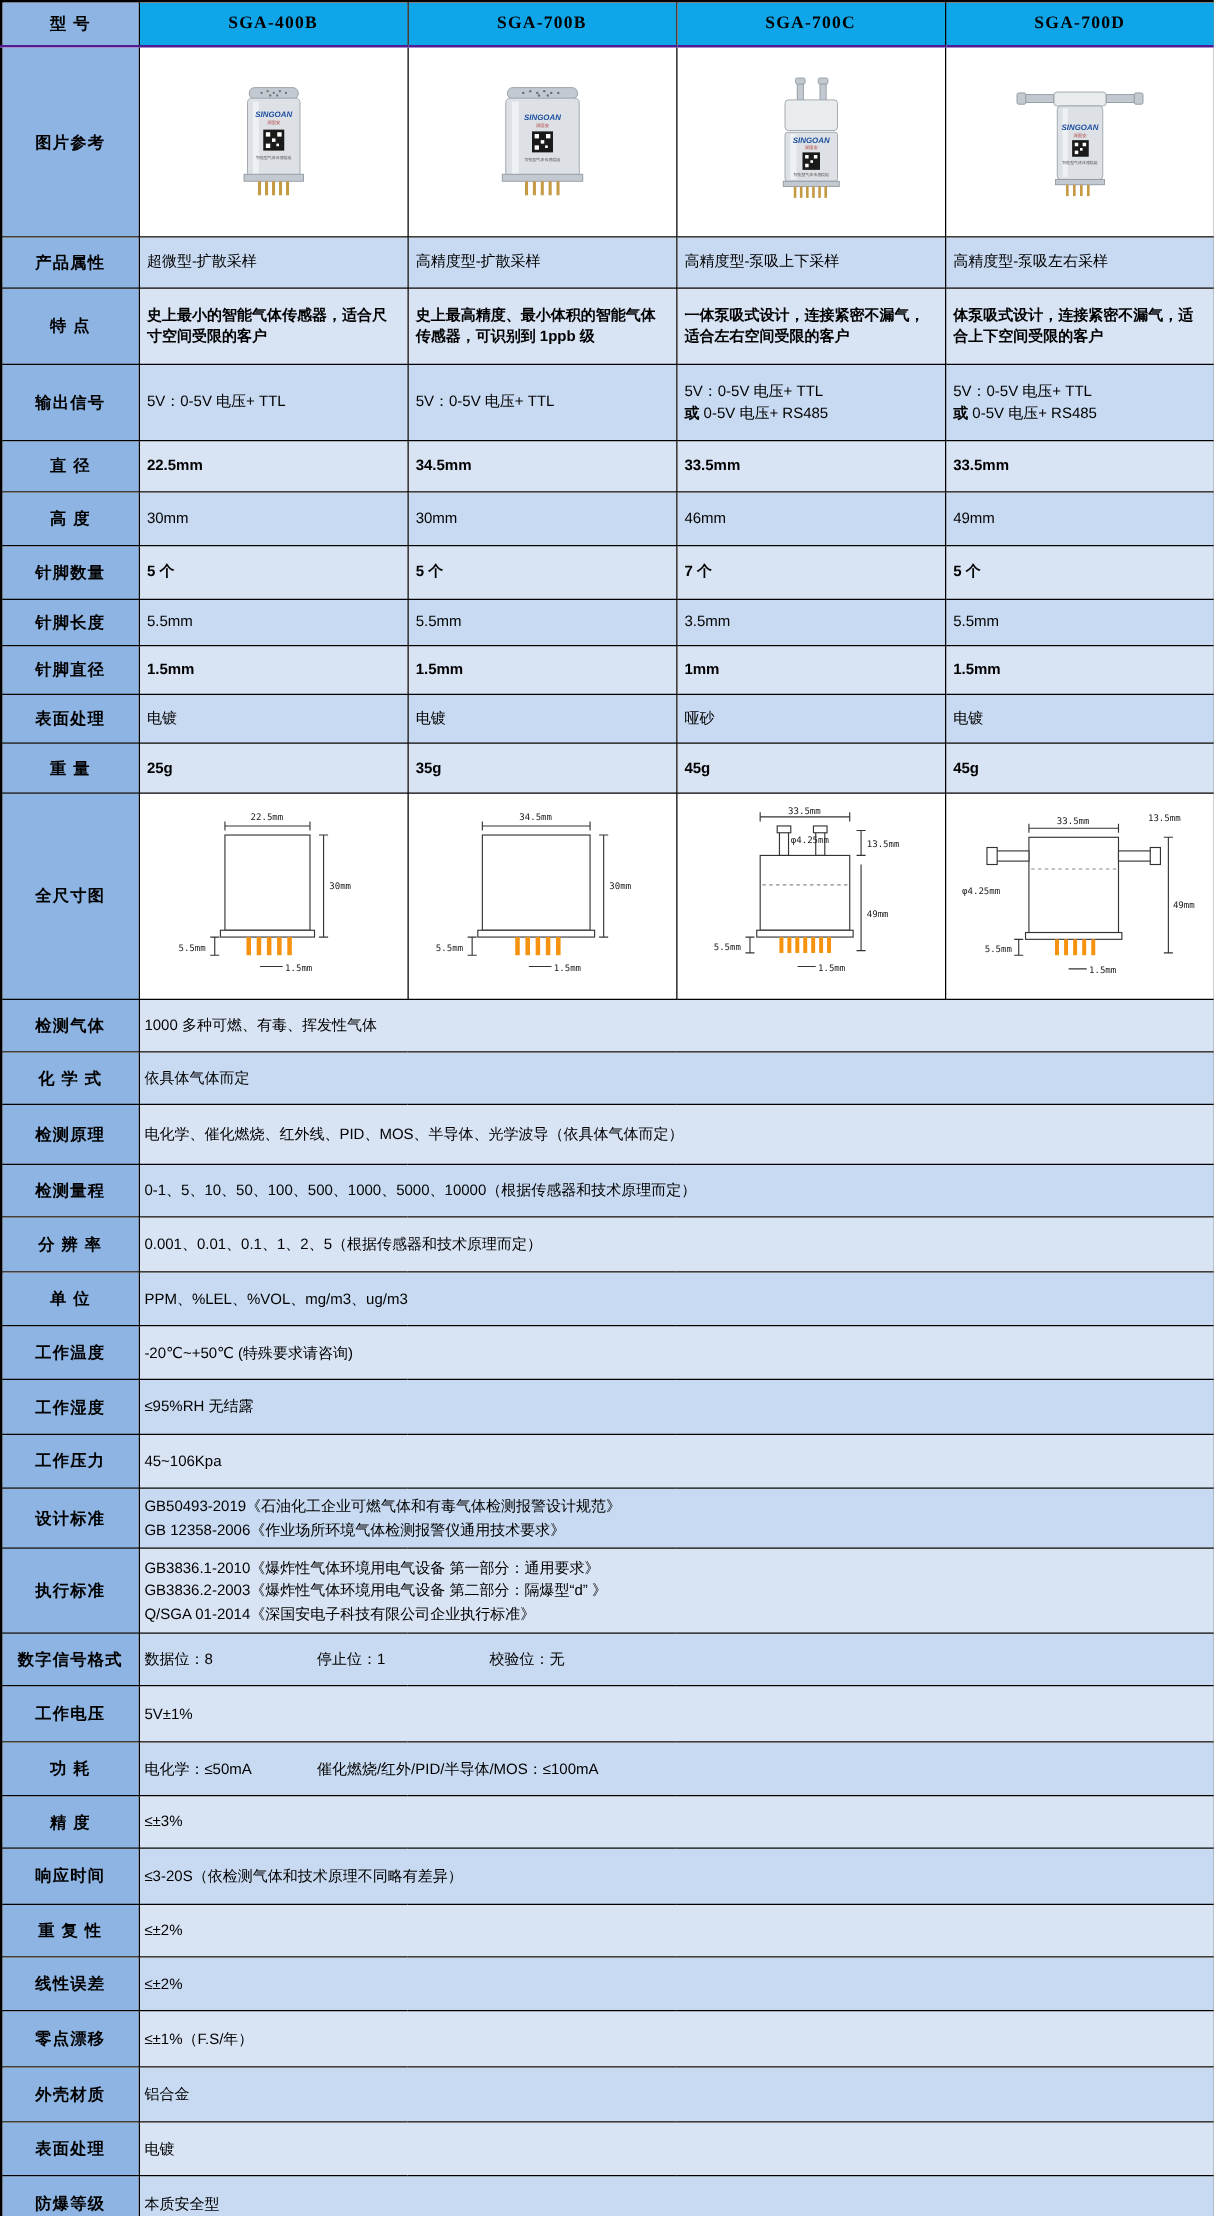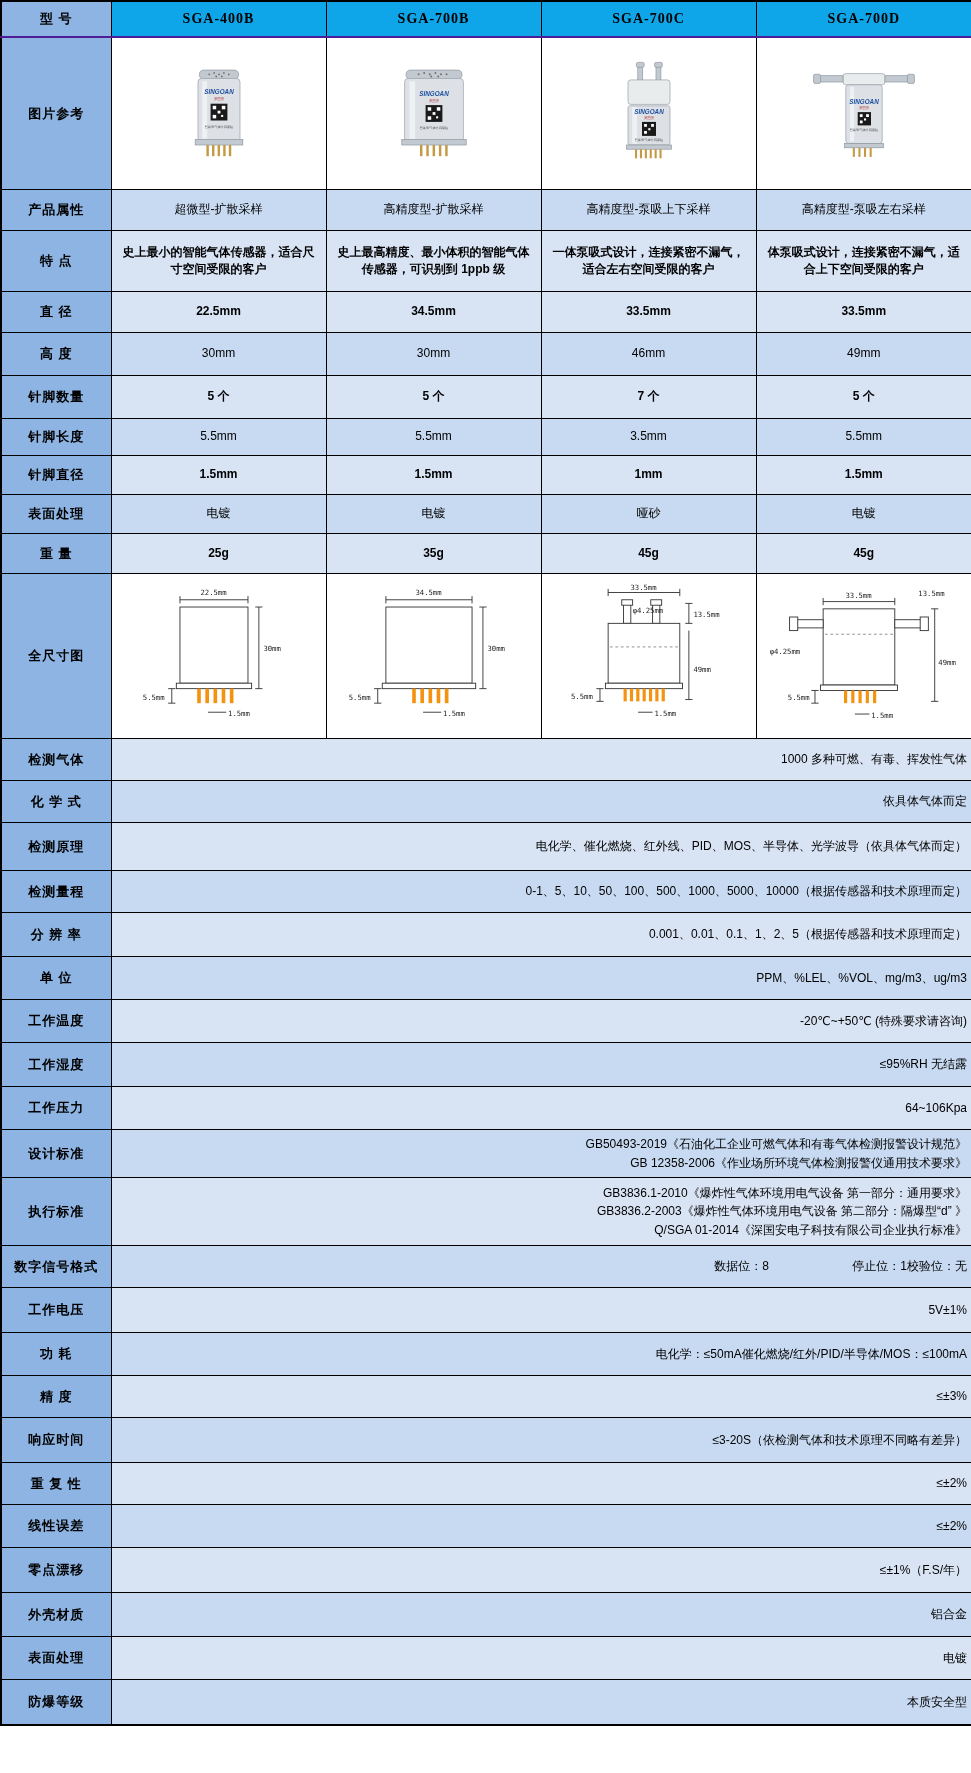--- a/index.html
+++ b/index.html
@@ -3,25 +3,25 @@
 <meta charset="utf-8">
 <style>
   html,body{margin:0;padding:0;background:#fff;}
   body{font-family:"Liberation Sans","DejaVu Sans",sans-serif;color:#000;}
   .sheet{width:971px;}
   table{border-collapse:collapse;table-layout:fixed;width:971px;border:2px solid #000;}
   th,td{border:1px solid #000;overflow:hidden;padding:0;vertical-align:middle;}
   th.lab{background:#8db4e2;font-weight:bold;font-size:13px;text-align:center;letter-spacing:1px;}
   tr.hdr th{border-bottom:2px solid #4c1d95;}
   th.model{background:#0ea5e9;font-weight:bold;font-size:14px;letter-spacing:1px;text-align:center;font-family:"Liberation Serif","DejaVu Serif",serif;}
-  td.val{font-size:12px;text-align:center;line-height:1.45;padding:2px 6px;}
+  td.val{font-size:12px;text-align:left;line-height:1.45;padding:2px 6px;}
   tr.dk td.val{background:#c8daf1;}
   tr.lt td.val{background:#d8e3f4;font-weight:bold;}
   tr.white td{background:#ffffff;}
-  td.full{font-size:12px;text-align:right;padding:2px 4px 2px 4px;line-height:1.55;}
+  td.full{font-size:12px;text-align:left;padding:2px 4px 2px 4px;line-height:1.55;}
   tr.dk td.full{background:#c8daf1;margin-left:10px;}
   tr.lt td.full{background:#d8e3f4;}
   .sig2::first-letter{font-weight:bold;}
   .part{display:inline-block;min-width:138px;}
   .part:last-child{min-width:0;}
   
   .h32 td,.h32 th{height:32px}.h34 td,.h34 th{height:34px}.h35 td,.h35 th{height:35px}
   .h36 td,.h36 th{height:36px}.h37 td,.h37 th{height:37px}.h38 td,.h38 th{height:38px}
   .h39 td,.h39 th{height:39px}.h40 td,.h40 th{height:40px}.h43 td,.h43 th{height:43px}
   .h56 td,.h56 th{height:56px}.h63 td,.h63 th{height:63px}
@@ -210,20 +210,37 @@
 </tr>
 
 <tr class="lt h56">
   <th class="lab">特  点</th>
   <td class="val">史上最小的智能气体传感器，适合尺寸空间受限的客户</td>
   <td class="val">史上最高精度、最小体积的智能气体传感器，可识别到 1ppb 级</td>
   <td class="val">一体泵吸式设计，连接紧密不漏气，适合左右空间受限的客户</td>
   <td class="val">体泵吸式设计，连接紧密不漏气，适合上下空间受限的客户</td>
 </tr>
 
+<tr class="dk h56">
+  <th class="lab">输出信号</th>
+  <td class="val">
+            <div>5V：0-5V 电压+ TTL</div>
+          </td>
+  <td class="val">
+            <div>5V：0-5V 电压+ TTL</div>
+          </td>
+  <td class="val">
+            <div>5V：0-5V 电压+ TTL</div>
+            <div class="sig2">或 0-5V 电压+ RS485</div>
+          </td>
+  <td class="val">
+            <div>5V：0-5V 电压+ TTL</div>
+            <div class="sig2">或 0-5V 电压+ RS485</div>
+          </td>
+</tr>
 
 <tr class="lt h36">
   <th class="lab">直  径</th>
   <td class="val">22.5mm</td>
   <td class="val">34.5mm</td>
   <td class="val">33.5mm</td>
   <td class="val">33.5mm</td>
 </tr>
 
 <tr class="dk h38">
@@ -435,21 +452,21 @@
 <tr class="lt h38">
           <th class="lab">工作温度</th>
           <td class="full" colspan="4">-20℃~+50℃ (特殊要求请咨询)</td>
         </tr>
 <tr class="dk h39">
           <th class="lab">工作湿度</th>
           <td class="full" colspan="4">≤95%RH 无结露</td>
         </tr>
 <tr class="lt h38">
           <th class="lab">工作压力</th>
-          <td class="full" colspan="4">64~106Kpa</td>
+          <td class="full" colspan="4">45~106Kpa</td>
         </tr>
 <tr class="dk h43">
           <th class="lab">设计标准</th>
           <td class="full" colspan="4">
             <div>GB50493-2019《石油化工企业可燃气体和有毒气体检测报警设计规范》</div>
             <div>GB 12358-2006《作业场所环境气体检测报警仪通用技术要求》</div>
           </td>
         </tr>
 <tr class="lt h63">
           <th class="lab">执行标准</th>

